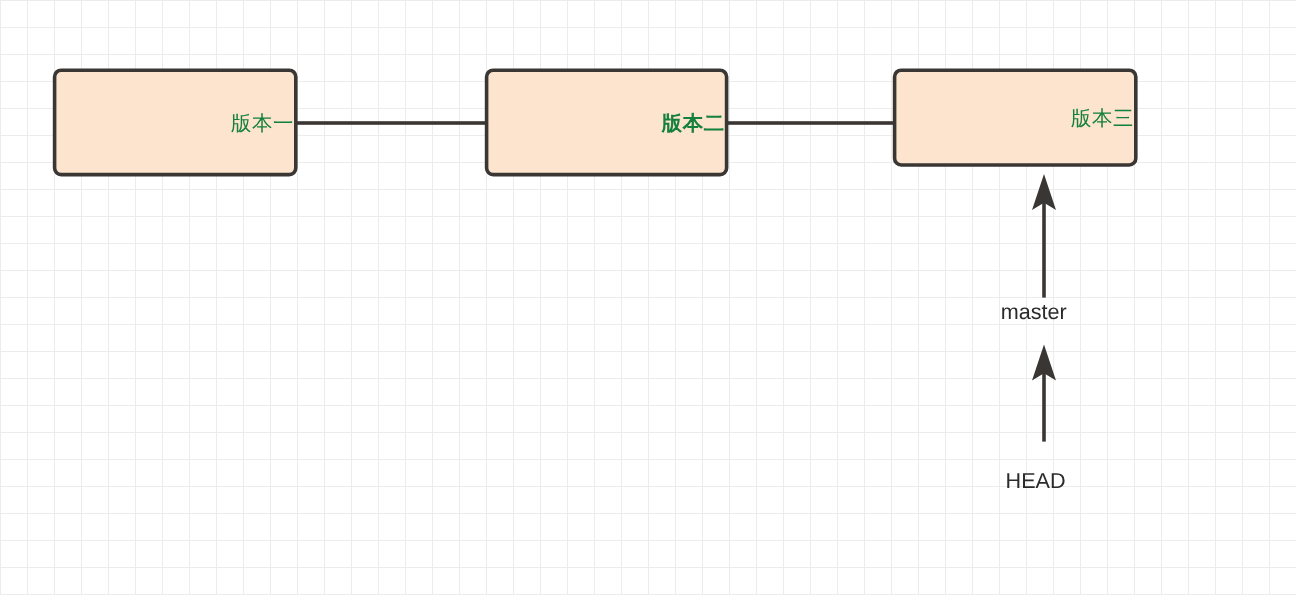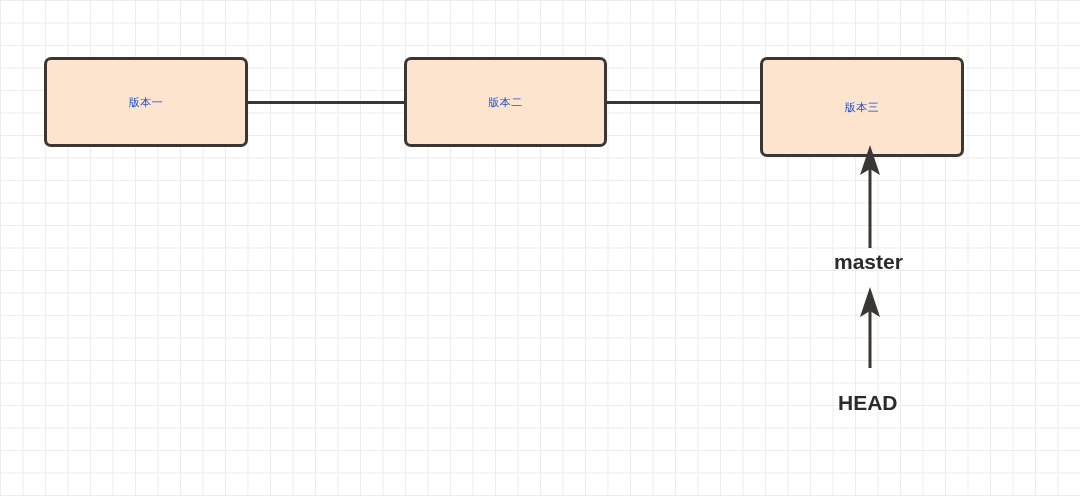--- a/index.html
+++ b/index.html
@@ -32,46 +32,46 @@
     pointer-events: none;
   }
   .commit-box {
     position: absolute;
     box-sizing: border-box;
     background: #fce4ce;
     border: 3px solid #3a3634;
     border-radius: 7px;
     display: flex;
     align-items: center;
-    justify-content: center;
-    color: #1d4ed8;
-    font-size: 11px;
+    justify-content: flex-end;
+    color: #15803d;
+    font-size: 17px;
     line-height: 1;
     letter-spacing: 0.5px;
     z-index: 3;
   }
   #box-1 { left: 44px;  top: 57px; width: 204px; height: 90px; }
-  #box-2 { left: 404px; top: 57px; width: 203px; height: 90px; }
-  #box-3 { left: 760px; top: 57px; width: 204px; height: 100px; }
+  #box-2 { left: 404px; top: 57px; width: 203px; height: 90px; font-weight: bold; }
+  #box-3 { left: 744px; top: 57px; width: 204px; height: 82px; }
 
   .connector {
     position: absolute;
     height: 3px;
     background: #3a3634;
     top: 101px;
     z-index: 2;
   }
   #connector-1-2 { left: 246px; width: 160px; }
   #connector-2-3 { left: 605px; width: 165px; }
 
   .ref-label {
     position: absolute;
-    font-weight: bold;
+    font-weight: normal;
     color: #2b2b2b;
-    font-size: 21px;
+    font-size: 18px;
     line-height: 1;
     white-space: nowrap;
     z-index: 4;
     text-align: right;
   }
   #label-master { left: 834px; top: 251px; }
   #label-head   { left: 838px; top: 392px; }
 
   .arrow-svg {
     position: absolute;

